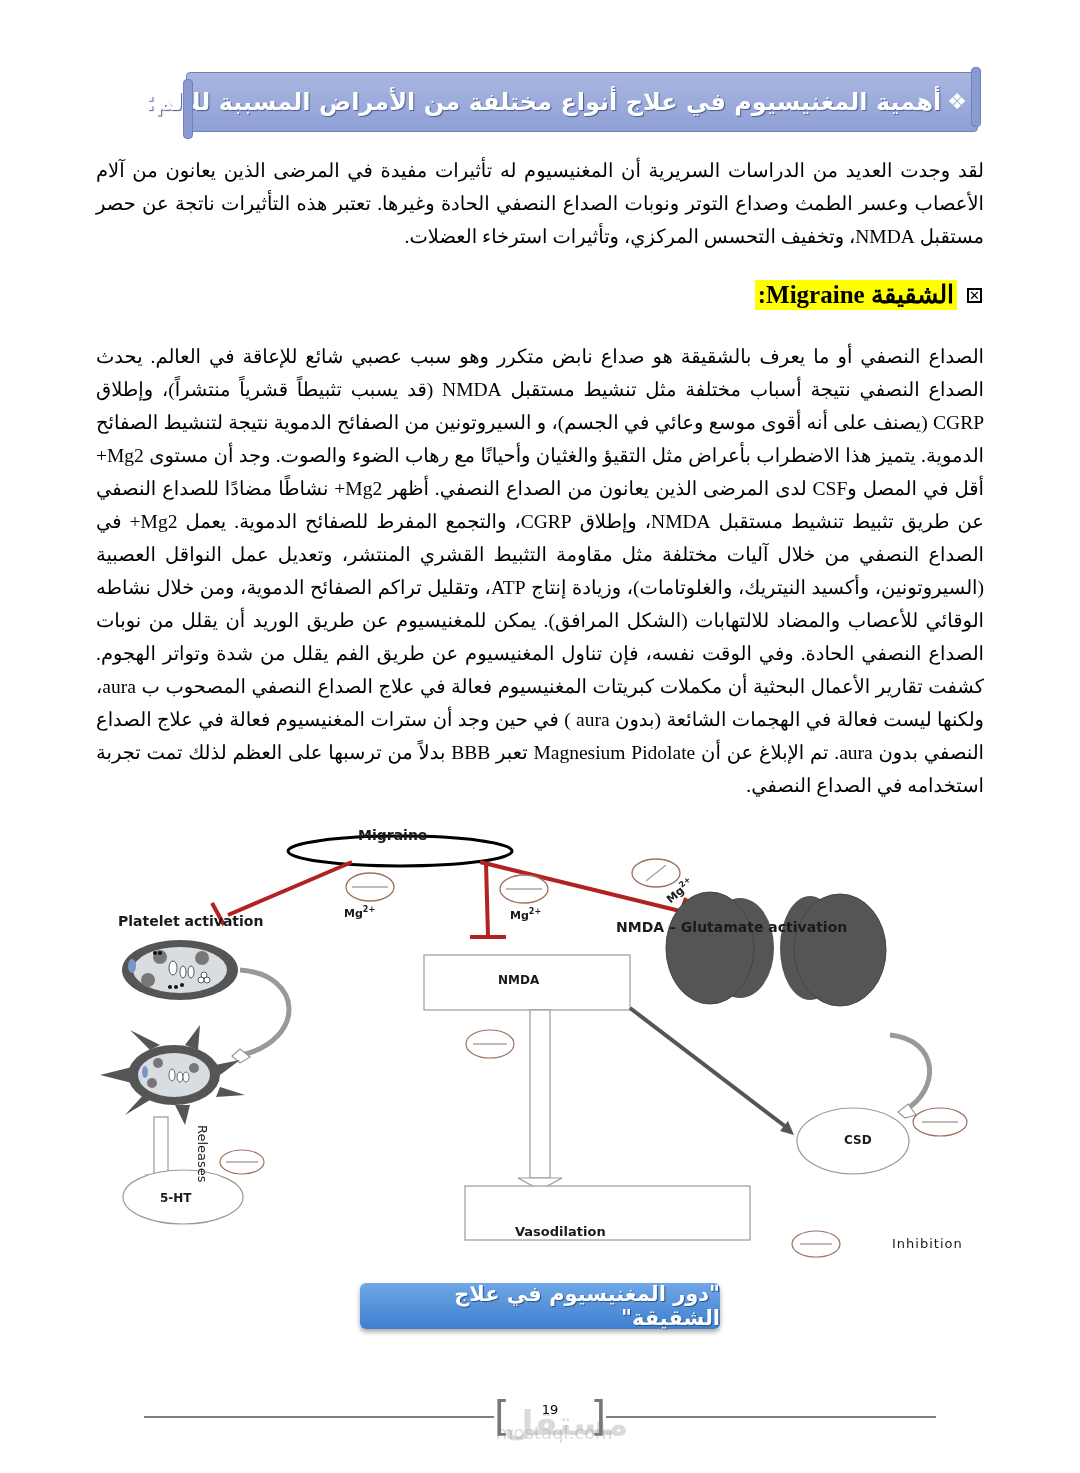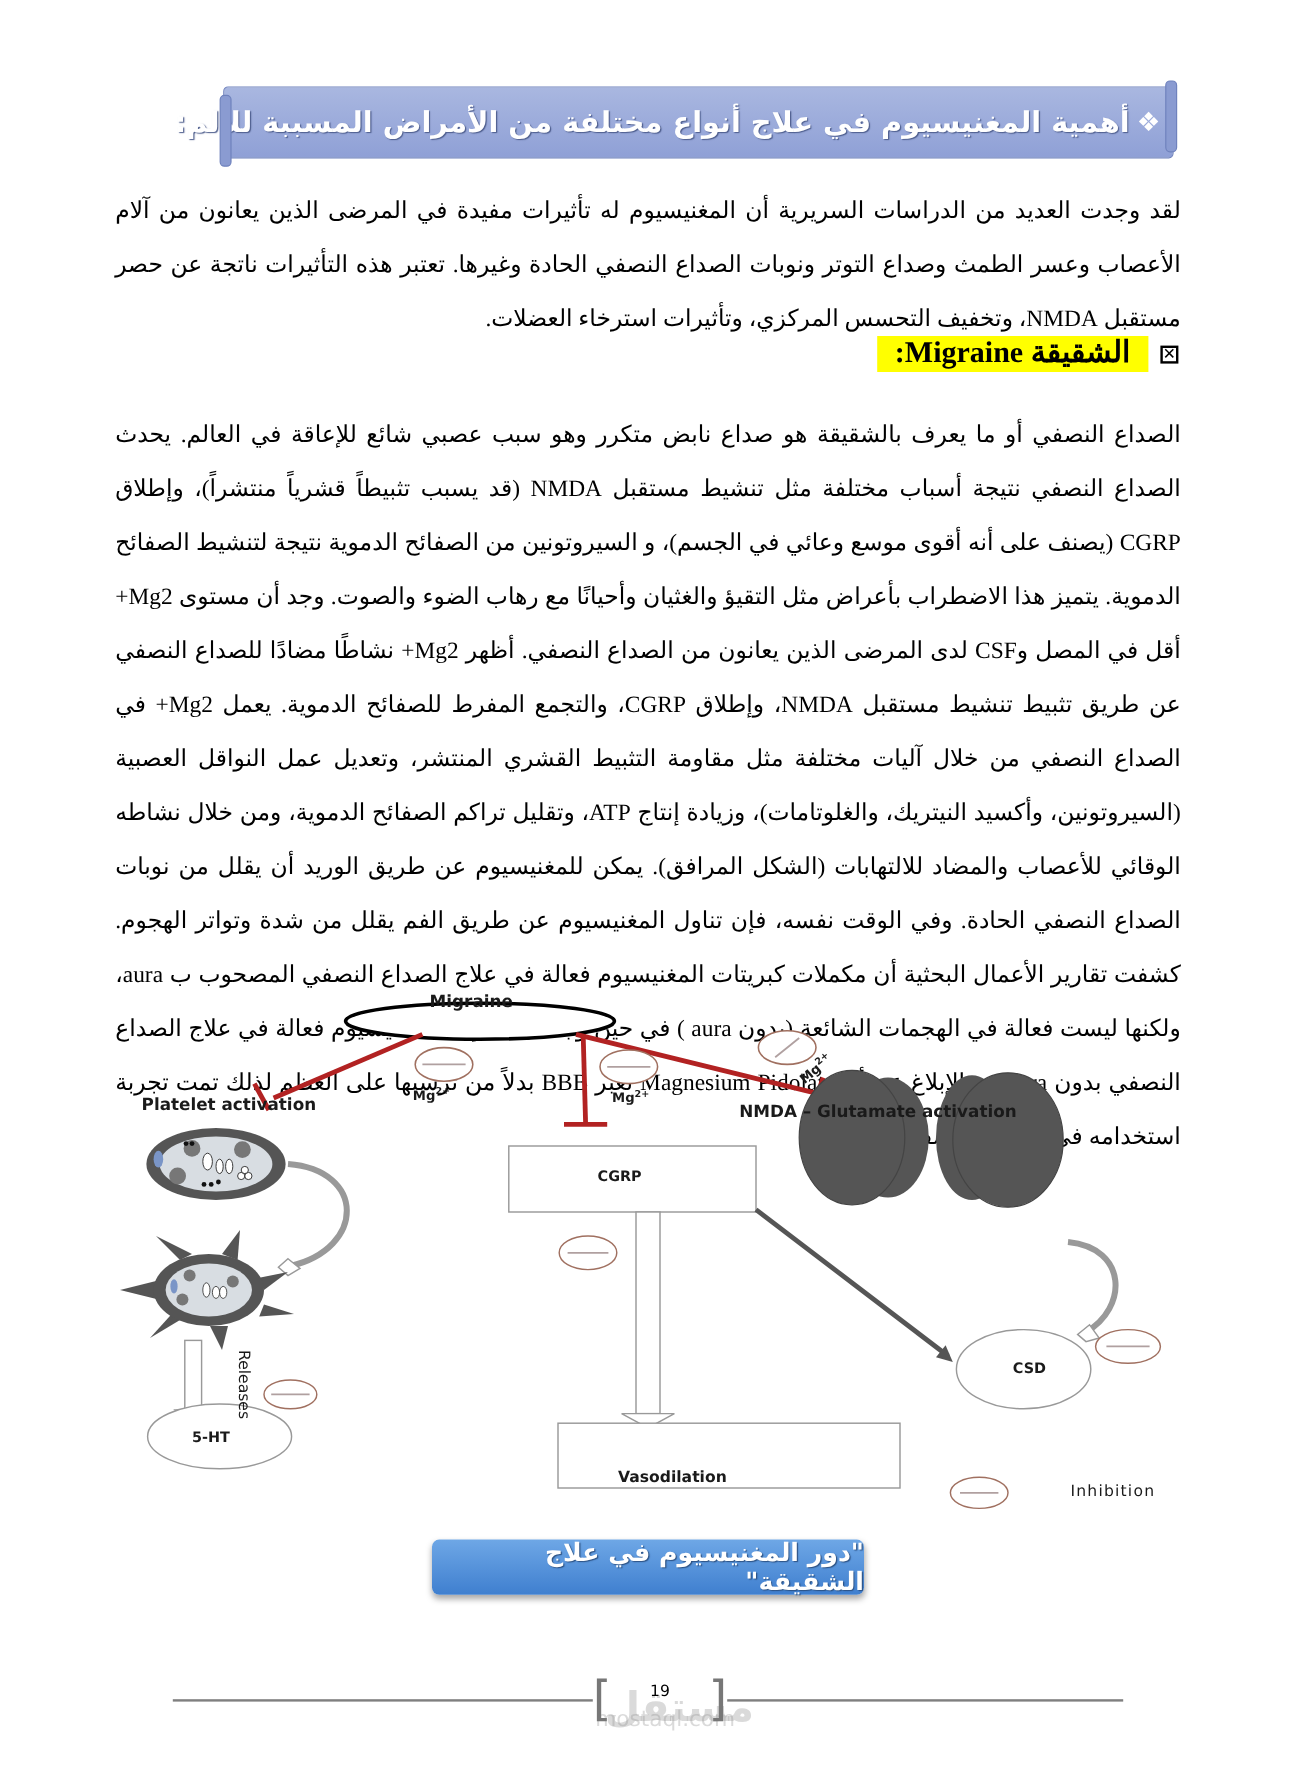--- a/index.html
+++ b/index.html
@@ -14,31 +14,31 @@
   .banner::before, .banner::after {
     content:""; position:absolute; width:8px; background:#8a9bd1; border:1px solid #6f82bd; border-radius:4px;
   }
   .banner::before { left:-4px; top:6px; height:58px; }
   .banner::after { right:-4px; top:-6px; height:58px; }
   .banner-text { font-family:"DejaVu Sans", sans-serif; font-weight:bold; font-size:24px; color:#ffffff; text-shadow:1px 1px 1px #4a5a8a; white-space:nowrap; }
   .banner-bullet { font-size:22px; margin-left:6px; color:#fff; }
 
   .para {
     position:absolute; left:96px; width:888px; direction:rtl; text-align:justify;
-    font-family:"Liberation Serif", serif; font-size:19.5px; line-height:45px; text-align-last:right;
+    font-family:"Liberation Serif", serif; font-size:19.5px; line-height:33px; text-align-last:right;
   }
   .p1 { top:154px; }
   .p2 { top:340px; }
 
   .subhead { position:absolute; right:98px; top:280px; direction:rtl; display:flex; align-items:center; gap:10px; }
   .subhead-box {
     width:15px; height:15px; border:2px solid #000; box-sizing:border-box; display:flex; align-items:center; justify-content:center;
     font-size:13px; font-weight:bold; line-height:1; font-family:"DejaVu Sans", sans-serif;
   }
-  .subhead-text { background:#ffff00; font-family:"Liberation Serif", serif; font-weight:bold; font-size:25px; padding:0 15px; line-height:30px; }
+  .subhead-text { background:#ffff00; font-family:"Liberation Serif", serif; font-weight:bold; font-size:25px; padding:0 3px; line-height:30px; }
 
   .diagram { position:absolute; left:90px; top:825px; width:910px; height:440px; }
   .lbl { position:absolute; font-family:"DejaVu Sans", sans-serif; font-weight:bold; color:#1a1a1a; white-space:nowrap; }
 
   .caption {
     position:absolute; left:360px; top:1283px; width:360px; height:46px; box-sizing:border-box;
     background:linear-gradient(#6ea7e6, #3f7fcf); border-radius:6px;
     box-shadow:0 3px 5px rgba(0,0,0,0.35);
     display:flex; align-items:center; justify-content:center; direction:rtl;
   }
@@ -172,21 +172,21 @@
     <ellipse cx="726" cy="419" rx="24" ry="13" fill="#fff" stroke="#a07060" stroke-width="1.2"></ellipse>
     <line x1="710" y1="419" x2="742" y2="419" stroke="#b0a0a0" stroke-width="1.5"></line>
   </svg>
 
   <span class="lbl" style="left:268px; top:2px; font-size:14px;text-align:right;">Migraine</span>
   <span class="lbl" style="left:28px; top:88px; font-size:14px;">Platelet activation</span>
   <span class="lbl" style="left:254px; top:80px; font-size:11px;"><span>Mg</span><sup style="font-size:8px;">2+</sup></span>
   <span class="lbl" style="left:420px; top:82px; font-size:11px;"><span>Mg</span><sup style="font-size:8px;">2+</sup></span>
   <span class="lbl" style="left:574px; top:58px; font-size:11px; transform:rotate(-40deg);"><span>Mg</span><sup style="font-size:8px;">2+</sup></span>
   <span class="lbl" style="left:526px; top:94px; font-size:14px;">NMDA – Glutamate activation</span>
-  <span class="lbl" style="left:408px; top:148px; font-size:12px;">CGRP</span>
+  <span class="lbl" style="left:408px; top:148px; font-size:12px;">NMDA</span>
   <span class="lbl" style="left:425px; top:375px; font-size:13px;margin-top:24px;">Vasodilation</span>
   <span class="lbl" style="left:754px; top:308px; font-size:12px;">CSD</span>
   <span class="lbl" style="left:70px; top:366px; font-size:12px;">5-HT</span>
   <span class="lbl" style="left:92px; top:300px; font-size:13px; font-weight:normal; transform:rotate(90deg); transform-origin:left top; left:120px;">Releases</span>
   <span class="lbl" style="left:770px; top:411px; font-size:13px; font-weight:normal; letter-spacing:1px;margin-left:32px;">Inhibition</span>
 </div>
 
 <div class="caption">
   <span class="caption-text">"دور المغنيسيوم في علاج الشقيقة"</span>
 </div>

